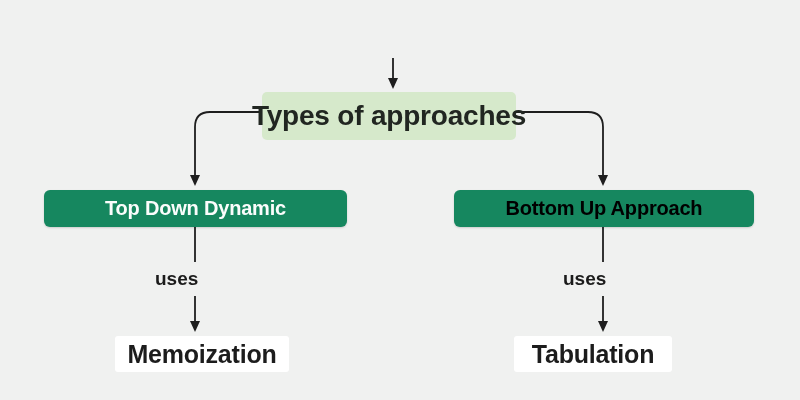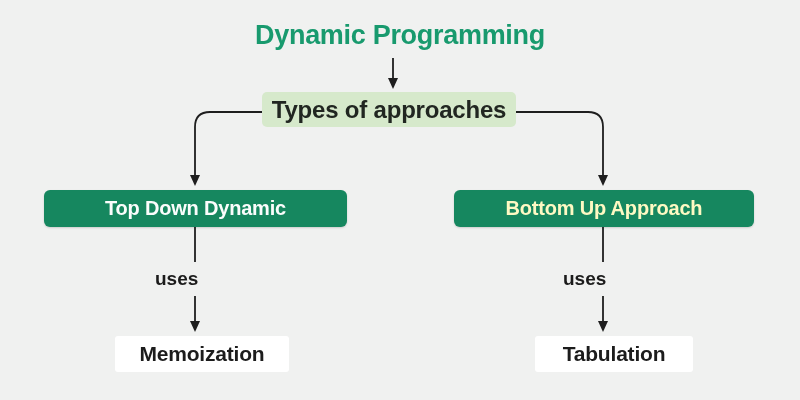--- a/index.html
+++ b/index.html
@@ -41,44 +41,44 @@
   .node {
     position: absolute;
     display: flex;
     align-items: center;
     justify-content: center;
     font-weight: bold;
     white-space: nowrap;
   }
   .node-types {
     left: 262px; top: 92px;
-    width: 254px; height: 35px;
+    width: 254px; height: 48px;
     border-radius: 5px;
-    font-size: 24px;
+    font-size: 28px;
     letter-spacing: -0.2px;
   }
   .node-green {
     top: 190px;
     height: 37px;
     border-radius: 6px;
     font-size: 20px;
     letter-spacing: -0.2px;
     box-shadow: 0 1px 2px rgba(0,0,0,0.15);
   }
   .node-topdown  { left: 44px;  width: 303px; }
   .node-bottomup { left: 454px; width: 300px; }
   .node-leaf {
     top: 336px;
     height: 36px;
     border-radius: 3px;
-    font-size: 21px;
+    font-size: 25px;
     letter-spacing: -0.2px;
   }
   .node-memo { left: 115px; width: 174px; }
-  .node-tab  { left: 535px; width: 158px; }
+  .node-tab  { left: 514px; width: 158px; }
   .uses-label {
     position: absolute;
     top: 266px;
     width: 80px;
     height: 26px;
     line-height: 26px;
     font-size: 19px;
     font-weight: bold;
     color: #1b1b1b;
   }
@@ -113,27 +113,26 @@
       <polygon points="190,321 200,321 195,332"></polygon>
     </g>
 
     <g>
       <path d="M603 227 V262"></path>
       <path d="M603 296 V322"></path>
       <polygon points="598,321 608,321 603,332"></polygon>
     </g>
   </svg>
 
-  <h1 class="title" style="color: rgb(24, 154, 110);">Dynamic Programming</h1>
 
   <div class="node node-types" style="background-color: rgb(214, 233, 203); color: rgb(33, 38, 33);">Types of approaches</div>
 
   <div class="node node-green node-topdown" style="background-color: rgb(22, 135, 95); color: rgb(251, 253, 252);">Top Down Dynamic</div>
 
-  <div class="node node-green node-bottomup" style="background-color: rgb(22, 135, 95); color: #fef9c3;">Bottom Up Approach</div>
+  <div class="node node-green node-bottomup" style="background-color: rgb(22, 135, 95); color: #000000;">Bottom Up Approach</div>
 
   <span class="uses-label uses-left">uses</span>
 
   <span class="uses-label uses-right">uses</span>
 
   <div class="node node-leaf node-memo" style="background-color: rgb(255, 255, 255); color: rgb(28, 28, 28);">Memoization</div>
 
   <div class="node node-leaf node-tab" style="background-color: rgb(255, 255, 255); color: rgb(28, 28, 28);">Tabulation</div>
 
 </div>

